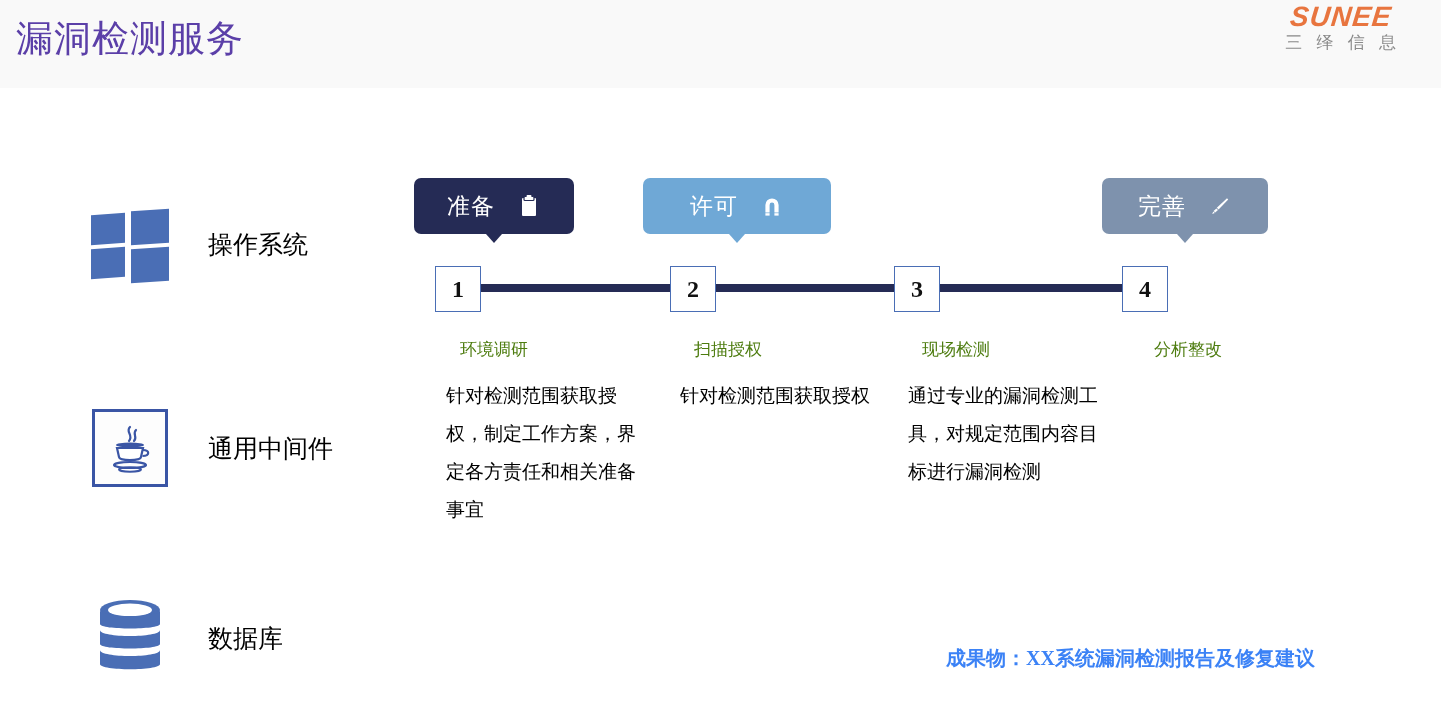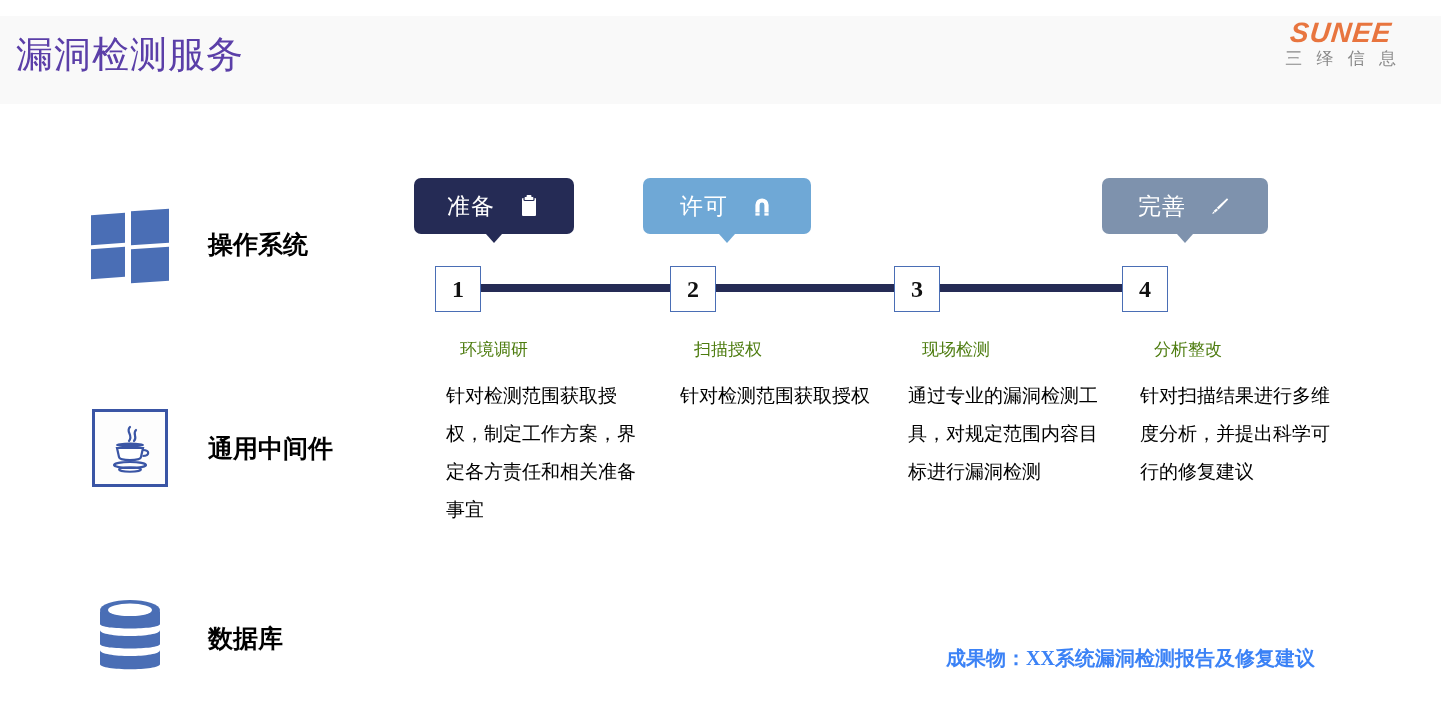--- a/index.html
+++ b/index.html
@@ -11,21 +11,21 @@
     height: 721px;
     background: #ffffff;
     font-family: "Liberation Serif", "DejaVu Serif", serif;
     overflow: hidden;
     position: relative;
   }
 
   
   .header {
     position: absolute;
-    left: 0; top: 16px;
+    left: 0; top: 0;
     width: 1441px;
     height: 88px;
     background: #f9f9f9;
   }
   .page-title {
     position: absolute;
     left: 16px;
     top: 14px;
     font-size: 37px;
     color: #5b3fa8;
@@ -57,21 +57,20 @@
     letter-spacing: 5px;
     line-height: 22px;
     padding-left: 4px;
   }
 
   
   .cat {
     position: absolute;
     display: flex;
     align-items: center;
-    font-weight: bold;
   }
   .cat-icon {
     width: 84px;
     height: 84px;
     display: flex;
     align-items: center;
     justify-content: center;
     flex: 0 0 auto;
   }
   .cat-label {
@@ -279,21 +278,21 @@
     <span class="step-arrow" style="border-top:9px solid #252b55;"></span>
   </div>
   <div class="num-box" style="left:435px; top:266px;">
     <span>1</span>
   </div>
   <div class="step-desc" style="left:446px; top:338px;">
     <div class="sd-title">环境调研</div>
     <div class="sd-body">针对检测范围获取授权，制定工作方案，界定各方责任和相关准备事宜</div>
   </div>
 
-  <div class="step-box" style="left:643px; top:178px; width:168px; background:#6fa8d6;">
+  <div class="step-box" style="left:643px; top:178px; width:188px; background:#6fa8d6;">
     <span class="sb-label">许可</span>
     <span class="sb-icon">
       <svg width="20" height="20" viewBox="0 0 20 20">
         <path d="M3.4 16.5 L3.4 9 A6.6 6.6 0 0 1 16.6 9 L16.6 16.5 L12.4 16.5 L12.4 9 A2.4 2.4 0 0 0 7.6 9 L7.6 16.5 Z" fill="#ffffff"></path>
         <rect x="3.4" y="17.2" width="4.2" height="2.4" fill="#ffffff"></rect>
         <rect x="12.4" y="17.2" width="4.2" height="2.4" fill="#ffffff"></rect>
       </svg>
     </span>
     <span class="step-arrow" style="border-top:9px solid #6fa8d6;"></span>
   </div>
@@ -322,17 +321,16 @@
         <path d="M3.3 15.4 L4.9 17.0 L2.2 17.9 Z" fill="#ffffff"></path>
       </svg>
     </span>
     <span class="step-arrow" style="border-top:9px solid #7e92ad;"></span>
   </div>
   <div class="num-box" style="left:1122px; top:266px;">
     <span>4</span>
   </div>
   <div class="step-desc" style="left:1140px; top:338px;">
     <div class="sd-title">分析整改</div>
-    <div class="sd-body">针对扫描结果进行多维度分析，并提出科学可行的修复建议</div>
   </div>
 </div>
 
 <div class="deliverable">成果物：XX系统漏洞检测报告及修复建议</div>
 
 </body></html>

